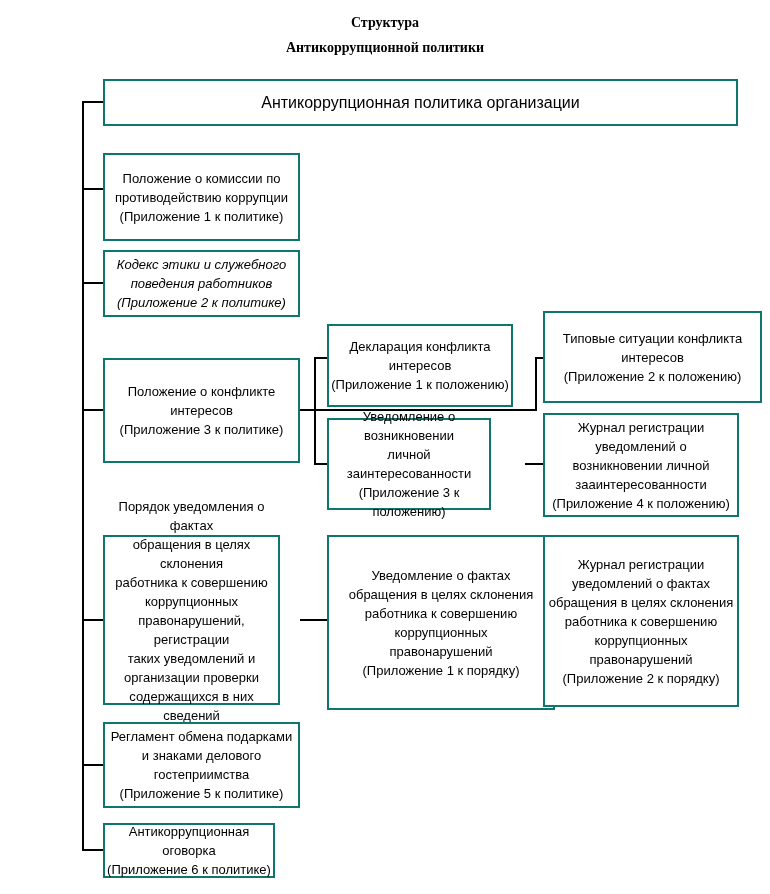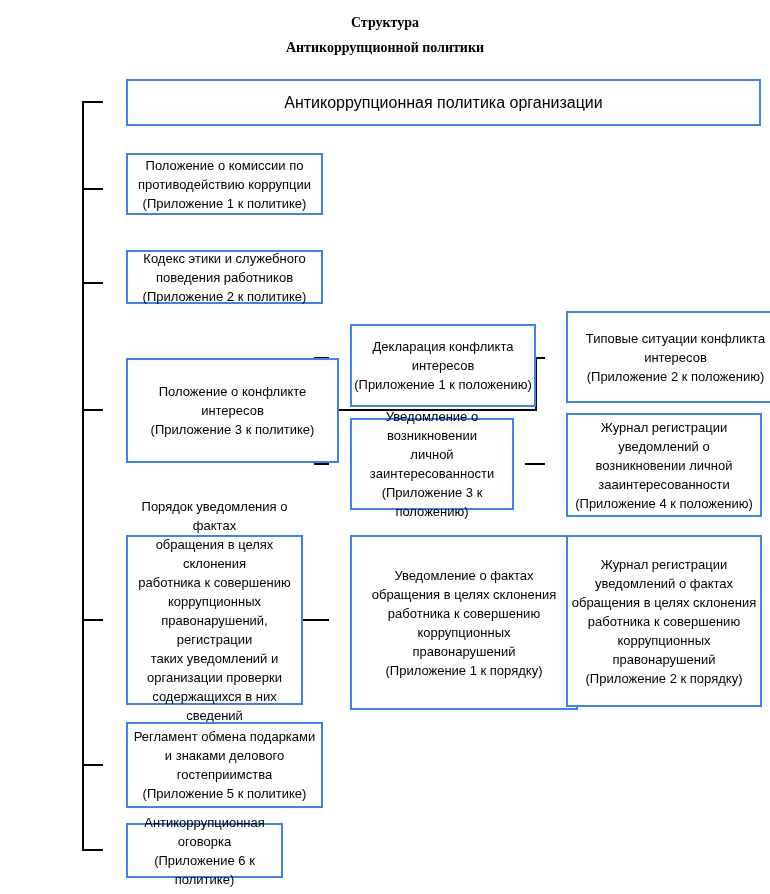--- a/index.html
+++ b/index.html
@@ -8,37 +8,37 @@
     font-family:"Liberation Sans", sans-serif; color:#000;
   }
   .title {
     position:absolute; left:0; top:10px; width:770px;
     text-align:center; white-space:pre-line;
     font-family:"Liberation Serif", serif; font-weight:bold;
     font-size:14px; line-height:25px; color:#000;
   }
   .box {
     position:absolute; box-sizing:border-box;
-    border:2px solid #3b82f6; background:#fff;
+    border:2px solid #0f766e; background:#fff;
     display:flex; align-items:center; justify-content:center;
     text-align:center; white-space:pre-line;
-    font-size:13px; line-height:19px; padding:2px 0;margin-left:23px;
+    font-size:13px; line-height:19px; padding:2px 0;
   }
   .box.root { font-size:16px; }
   .ln { position:absolute; background:#000; }
 
   
   #bx-root  { left:103px; top:79px;  width:635px; height:47px; }
   
-  #bx-commission { left:103px; top:153px; width:197px; height:62px; }
-  #bx-ethics     { left:103px; top:250px; width:197px; height:54px; }
-  #bx-conflict   { left:103px; top:358px; width:213px; height:105px; }
+  #bx-commission { left:103px; top:153px; width:197px; height:88px; }
+  #bx-ethics     { left:103px; top:250px; width:197px; height:67px;font-style:italic; }
+  #bx-conflict   { left:103px; top:358px; width:197px; height:105px; }
   #bx-procedure  { left:103px; top:535px; width:177px; height:170px; }
   #bx-gifts      { left:103px; top:722px; width:197px; height:86px;text-align:center; }
-  #bx-clause     { left:103px; top:823px; width:157px; height:55px; }
+  #bx-clause     { left:103px; top:823px; width:172px; height:55px; }
   
   #bx-declaration { left:327px; top:324px; width:186px; height:83px; }
   #bx-interest-notice { left:327px; top:418px; width:164px; height:92px; }
   #bx-inducement-notice { left:327px; top:535px; width:228px; height:175px; }
   
   #bx-typical   { left:543px; top:311px; width:219px; height:92px; }
   #bx-interest-journal { left:543px; top:413px; width:196px; height:104px; }
   #bx-inducement-journal { left:543px; top:535px; width:196px; height:172px; }
 
   

